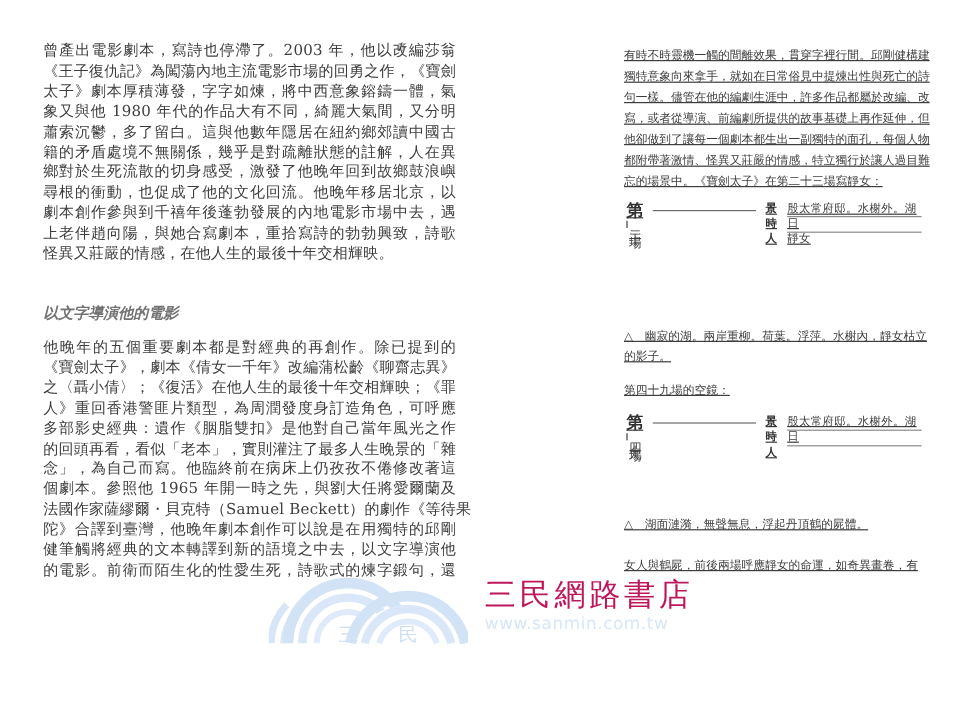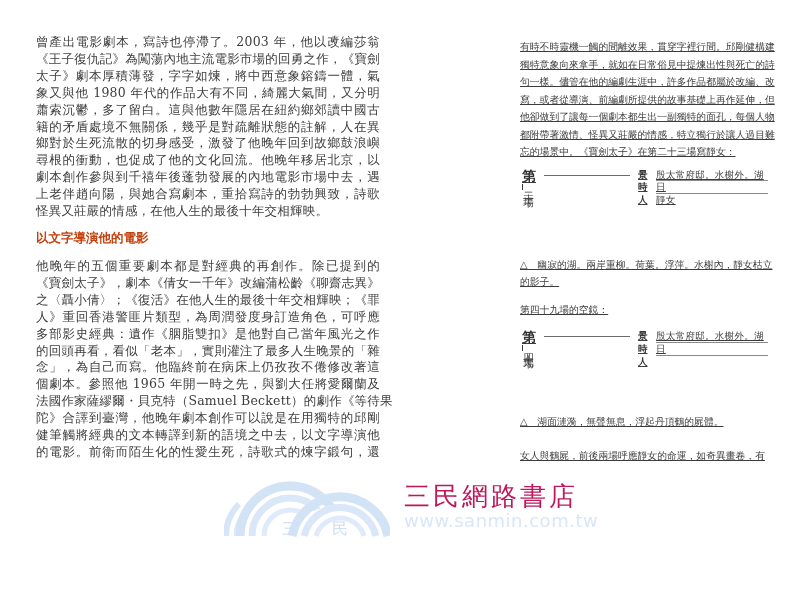--- a/index.html
+++ b/index.html
@@ -17,21 +17,21 @@
   .left-page{position:absolute;left:36px;top:34px;width:344px;}
   .left-page .line{
     font-size:12.5px;line-height:16.9px;
     text-align:justify;text-align-last:justify;
     white-space:nowrap;letter-spacing:0.2px;
   }
   .left-page .line.short{text-align-last:left;}
   .section-heading{
     font-family:"DejaVu Sans","Liberation Sans",sans-serif;
     font-weight:bold;font-size:12.5px;line-height:17px;
-    margin-top:9px;margin-bottom:12px;color:#c2410c;
+    margin-top:32px;margin-bottom:12px;color:#737373;font-style:italic;
   }
   
   .right-page{position:absolute;left:520px;top:38px;width:248px;text-decoration:underline;}
   .right-page .line{
     font-size:9.8px;line-height:17.5px;
     text-align:justify;text-align-last:justify;white-space:nowrap;
   }
   .right-page .line.short{text-align-last:left;}
   
   .scene{display:flex;align-items:flex-start;height:62px;}
@@ -45,37 +45,37 @@
   }
   .scene-rule{flex:1;border-top:1px solid #6b6b6b;margin:6px 8px 0 6px;height:0;}
   .scene-fields{width:130px;flex:none;}
   .scene-row{display:flex;font-size:9.5px;line-height:11.8px;}
   .scene-row .flabel{
     width:13px;flex:none;font-family:"DejaVu Sans","Liberation Sans",sans-serif;
     font-weight:bold;margin-right:5px;color:#333;
   }
   .scene-row .fvalue{flex:1;letter-spacing:0.3px;}
   .scene-row.underlined .fvalue{border-bottom:1px solid #8a8a8a;}
-  .desc-block{margin-top:25px;}
+  .desc-block{margin-top:41px;}
   .interlude-line{margin-top:10px;}
   .desc2-line{margin-top:21px;}
   .closing-line{margin-top:16px;}
   
   .watermark{
     position:absolute;left:224px;top:480px;
     display:flex;align-items:flex-start;pointer-events:none;
   }
   .wm-text{margin-left:14px;padding-top:3px;}
   .wm-name{
     font-family:"DejaVu Sans","Liberation Sans",sans-serif;
     font-size:26px;line-height:27px;letter-spacing:3px;color:#be185d;
   }
   .wm-url{
     font-family:"DejaVu Sans","Liberation Sans",sans-serif;
-    font-size:18px;line-height:21px;letter-spacing:0.5px;color:#d8e6f7;
+    font-size:14px;line-height:21px;letter-spacing:0.5px;color:#d8e6f7;
   }
 </style>
 </head>
 <body>
 
 <div class="running-head">序</div>
 
 <div class="left-page">
   <div>
     <div class="line">曾產出電影劇本，寫詩也停滯了。2003 年，他以改編莎翁</div>

